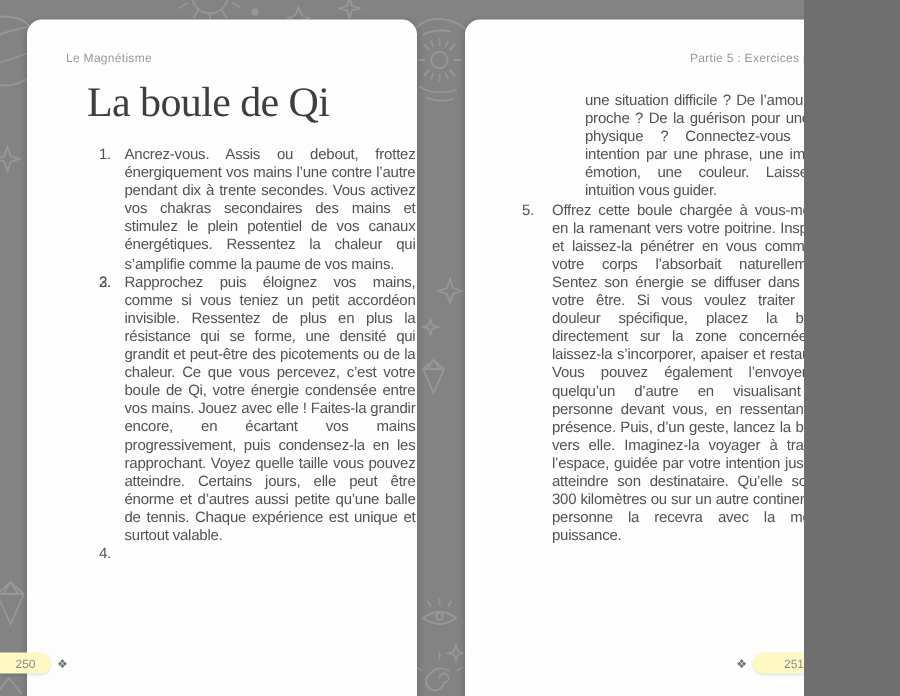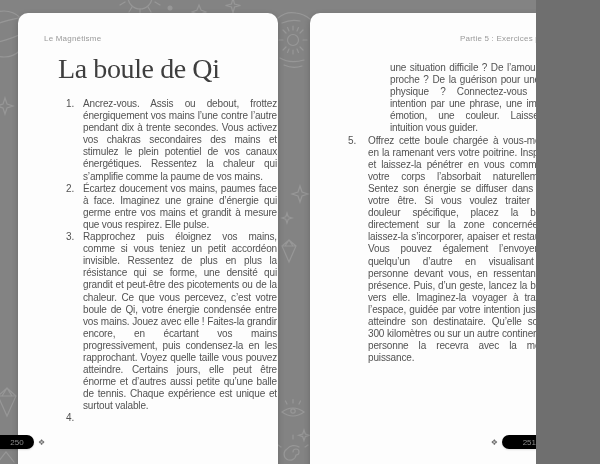--- a/index.html
+++ b/index.html
@@ -54,21 +54,21 @@
     color:#525252; text-align:justify; hyphens:auto;
   }
 
   .folio {
     position:absolute; z-index:5; display:flex; align-items:center; gap:4px;
     top:435px; font-size:8px;
   }
   .folio-left  { left:0; }
   .folio-right { right:0; }
   .pill {
-    background:#000000; color:#8d8d8d; height:14px;
+    background:#fef9c3; color:#8d8d8d; height:14px;
     display:flex; align-items:center; box-shadow:0 1px 2px rgba(0,0,0,0.12);
   }
   .folio-left  .pill { width:34px; border-radius:0 7px 7px 0; justify-content:center; }
   .folio-right .pill { width:34px; border-radius:7px 0 0 7px; justify-content:flex-end; }
   .orn { color:#6e6e6e; font-size:8px; }
 </style>
 </head>
 <body>
 
 <div class="canvas">
@@ -142,21 +142,20 @@
     <div class="running-header rh-left">Le Magnétisme</div>
     <div class="lp-content">
       <h1 class="title">La boule de Qi</h1>
       <ol class="steps">
         <li>
           <span class="num">1.</span>
           <span>Ancrez-vous. Assis ou debout, frottez énergiquement vos mains l’une contre l’autre pendant dix à trente secondes. Vous activez vos chakras secondaires des mains et stimulez le plein potentiel de vos canaux énergétiques. Ressentez la chaleur qui s’amplifie comme la paume de vos mains.</span>
         </li>
         <li>
           <span class="num">2.</span>
-          <span>Écartez doucement vos mains, paumes face à face. Imaginez une graine d’énergie qui germe entre vos mains et grandit à mesure que vous respirez. Elle pulse.</span>
         </li>
         <li>
           <span class="num">3.</span>
           <span>Rapprochez puis éloignez vos mains, comme si vous teniez un petit accordéon invisible. Ressentez de plus en plus la résistance qui se forme, une densité qui grandit et peut-être des picotements ou de la chaleur. Ce que vous percevez, c’est votre boule de Qi, votre énergie condensée entre vos mains. Jouez avec elle ! Faites-la grandir encore, en écartant vos mains progressivement, puis condensez-la en les rapprochant. Voyez quelle taille vous pouvez atteindre. Certains jours, elle peut être énorme et d’autres aussi petite qu’une balle de tennis. Chaque expérience est unique et surtout valable.</span>
         </li>
         <li>
           <span class="num">4.</span>
         </li>
       </ol>
     </div>

